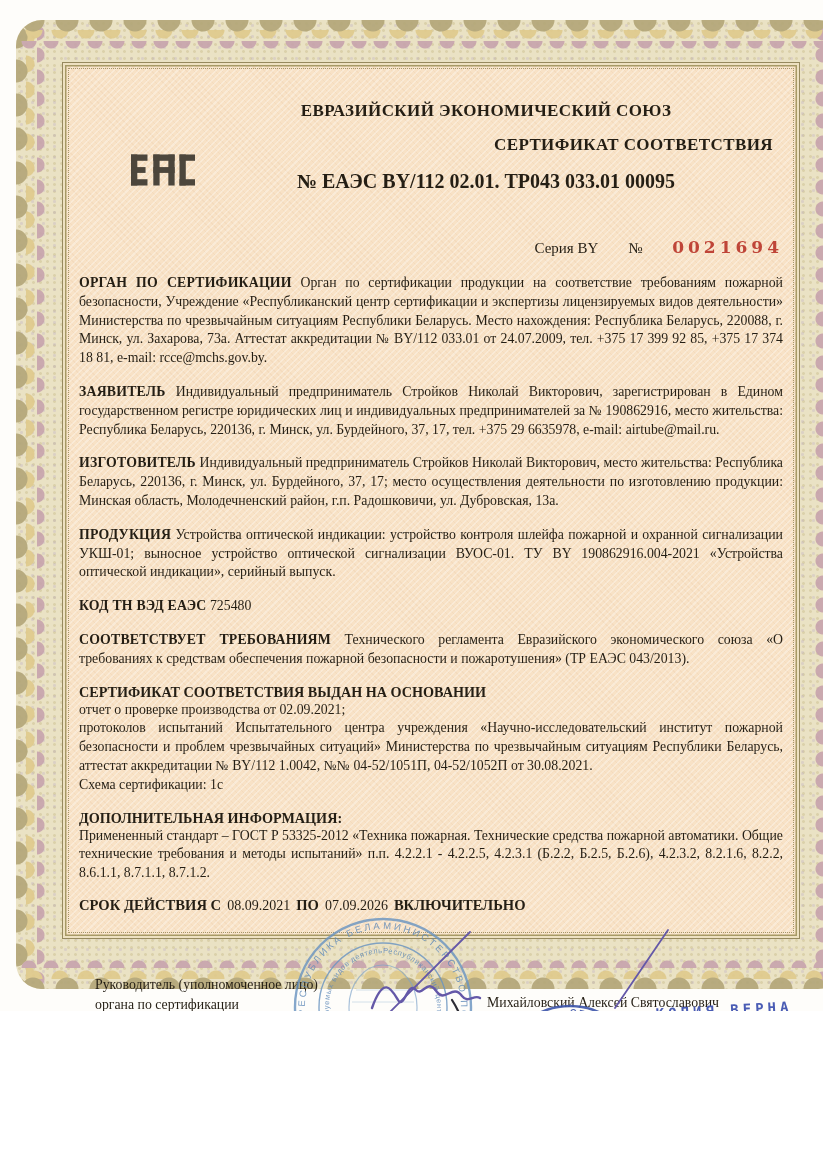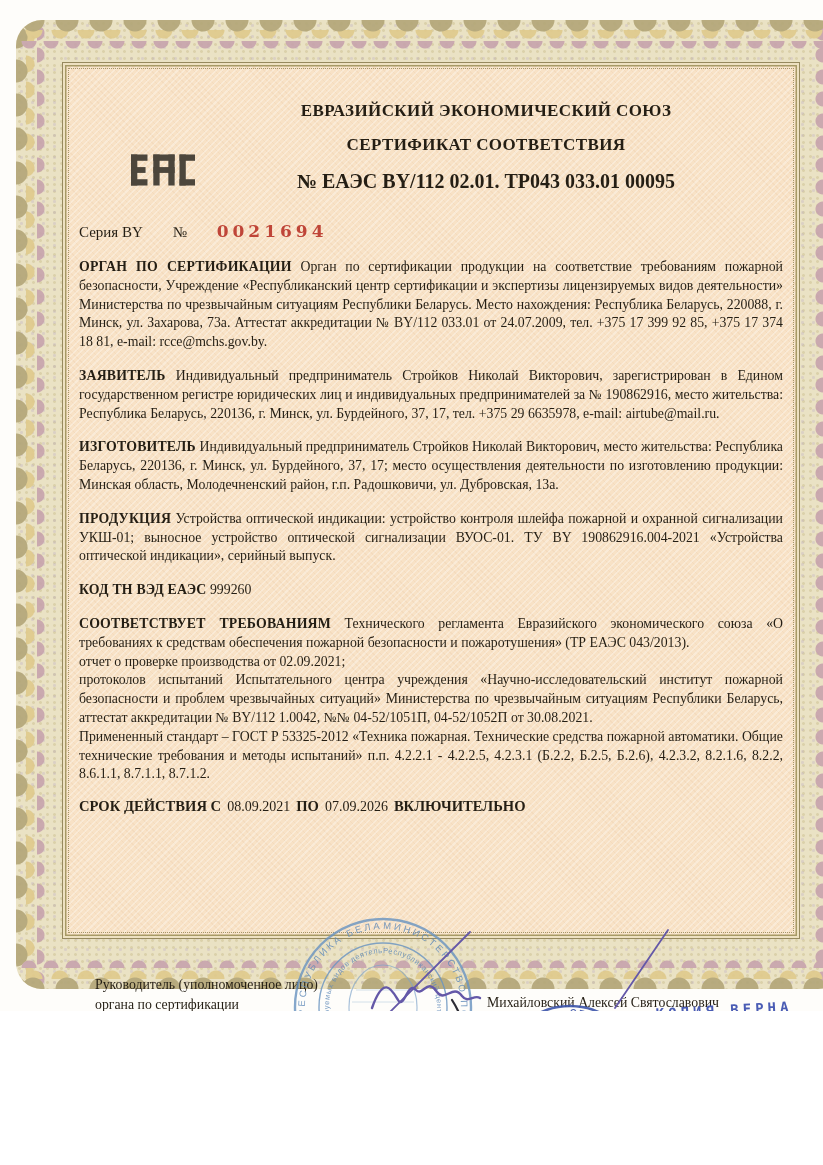--- a/index.html
+++ b/index.html
@@ -50,24 +50,24 @@
       repeating-linear-gradient(135deg, rgba(255,255,255,.30) 0 1.5px, transparent 1.5px 4.5px),
       repeating-linear-gradient(45deg, rgba(210,160,118,.10) 0 1px, transparent 1px 5px);}
   .sheet::before{content:'';position:absolute;inset:5px;border:1px dotted #a4966a;pointer-events:none;}
 
   .content{position:absolute;inset:14px 16px 8px 16px;}
 
   
   .eac{position:absolute;left:52px;top:62px;}
   .hdr{margin:24px 10px 0 120px;text-align:center;}
   .hdr .union{font-size:17px;font-weight:bold;letter-spacing:.4px;}
-  .hdr .title{font-size:17px;font-weight:bold;margin-top:14px;letter-spacing:.4px;}
+  .hdr .title{font-size:17px;font-weight:bold;margin-top:14px;letter-spacing:.4px;text-align:right;}
   .hdr .num{font-size:20px;font-weight:bold;margin-top:15px;}
 
-  .series{margin-top:28px;text-align:left;font-size:15px;}
+  .series{margin-top:44px;text-align:right;font-size:15px;}
   .series .ser-label{margin-right:26px;}
   .series .ser-no{margin-right:26px;}
   .series .ser-val{color:#bf4538;font-size:17px;font-weight:600;letter-spacing:4px;
                    font-family:"DejaVu Serif", serif;}
 
   
   .para{font-size:13.8px;line-height:18.8px;text-align:justify;margin:15px 0 0 0;}
   .para b{letter-spacing:.2px;}
   .p1{margin-top:17px;}
   .bheading{font-size:14.2px;font-weight:bold;margin-top:15px;}
@@ -148,30 +148,33 @@
       <p class="para">
         <b>ИЗГОТОВИТЕЛЬ</b>
         <span>Индивидуальный предприниматель Стройков Николай Викторович, место жительства: Республика Беларусь, 220136, г. Минск, ул. Бурдейного, 37, 17; место осуществления деятельности по изготовлению продукции: Минская область, Молодечненский район, г.п. Радошковичи, ул. Дубровская, 13а.</span>
       </p>
       <p class="para">
         <b>ПРОДУКЦИЯ</b>
         <span>Устройства оптической индикации: устройство контроля шлейфа пожарной и охранной сигнализации УКШ-01; выносное устройство оптической сигнализации ВУОС-01. ТУ BY 190862916.004-2021 «Устройства оптической индикации», серийный выпуск.</span>
       </p>
       <p class="para">
         <b>КОД ТН ВЭД ЕАЭС</b>
-        <span>999260</span>
+        <span>725480</span>
       </p>
       <p class="para">
         <b>СООТВЕТСТВУЕТ ТРЕБОВАНИЯМ</b>
         <span>Технического регламента Евразийского экономического союза «О требованиях к средствам обеспечения пожарной безопасности и пожаротушения» (ТР ЕАЭС 043/2013).</span>
       </p>
 
+      <div class="bheading">СЕРТИФИКАТ СООТВЕТСТВИЯ ВЫДАН НА ОСНОВАНИИ</div>
       <div class="bline">отчет о проверке производства от 02.09.2021;</div>
       <div class="bline">протоколов испытаний Испытательного центра учреждения «Научно-исследовательский институт пожарной безопасности и проблем чрезвычайных ситуаций» Министерства по чрезвычайным ситуациям Республики Беларусь, аттестат аккредитации № BY/112 1.0042, №№ 04-52/1051П, 04-52/1052П от 30.08.2021.</div>
-
+      <div class="bline">Схема сертификации: 1с</div>
+
+      <div class="bheading">ДОПОЛНИТЕЛЬНАЯ ИНФОРМАЦИЯ:</div>
       <div class="bline">Примененный стандарт – ГОСТ Р 53325-2012 «Техника пожарная. Технические средства пожарной автоматики. Общие технические требования и методы испытаний» п.п. 4.2.2.1 - 4.2.2.5, 4.2.3.1 (Б.2.2, Б.2.5, Б.2.6), 4.2.3.2, 8.2.1.6, 8.2.2, 8.6.1.1, 8.7.1.1, 8.7.1.2.</div>
 
       <div class="validity">
         <span>СРОК ДЕЙСТВИЯ С</span><span class="dt">08.09.2021</span><span>ПО</span><span class="dt">07.09.2026</span><span>ВКЛЮЧИТЕЛЬНО</span>
       </div>
 
       <div class="sigs">
         <div class="sigrow r1a">Руководитель (уполномоченное лицо)</div>
         <div class="sigrow r1b">органа по сертификации</div>
         <div class="n1">Михайловский Алексей Святославович</div>

